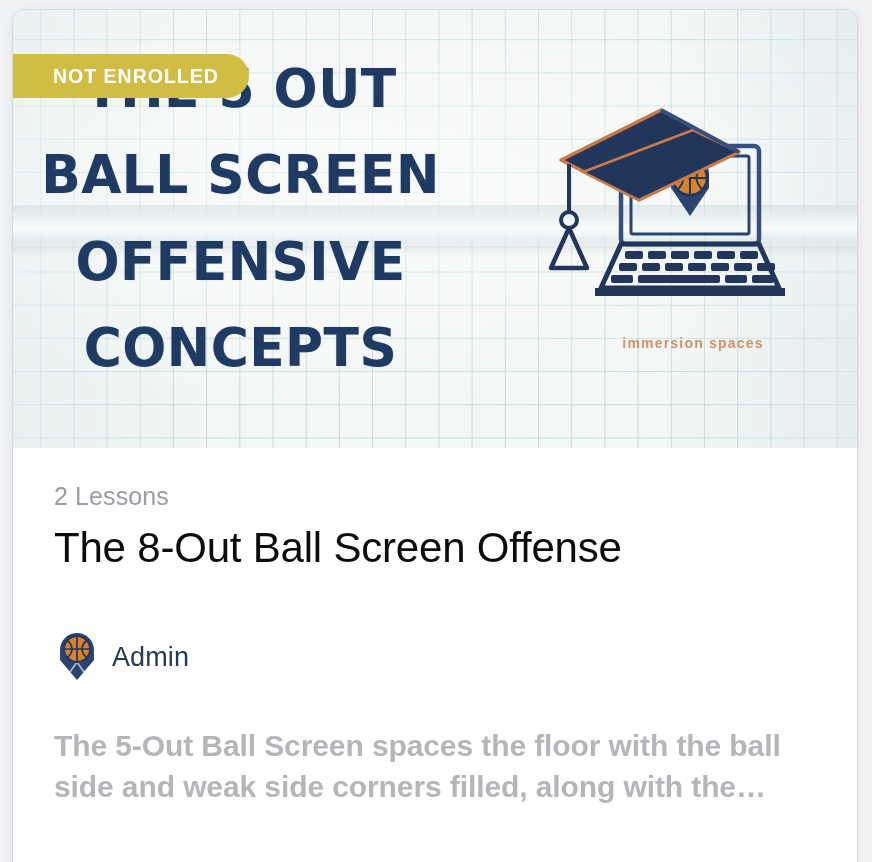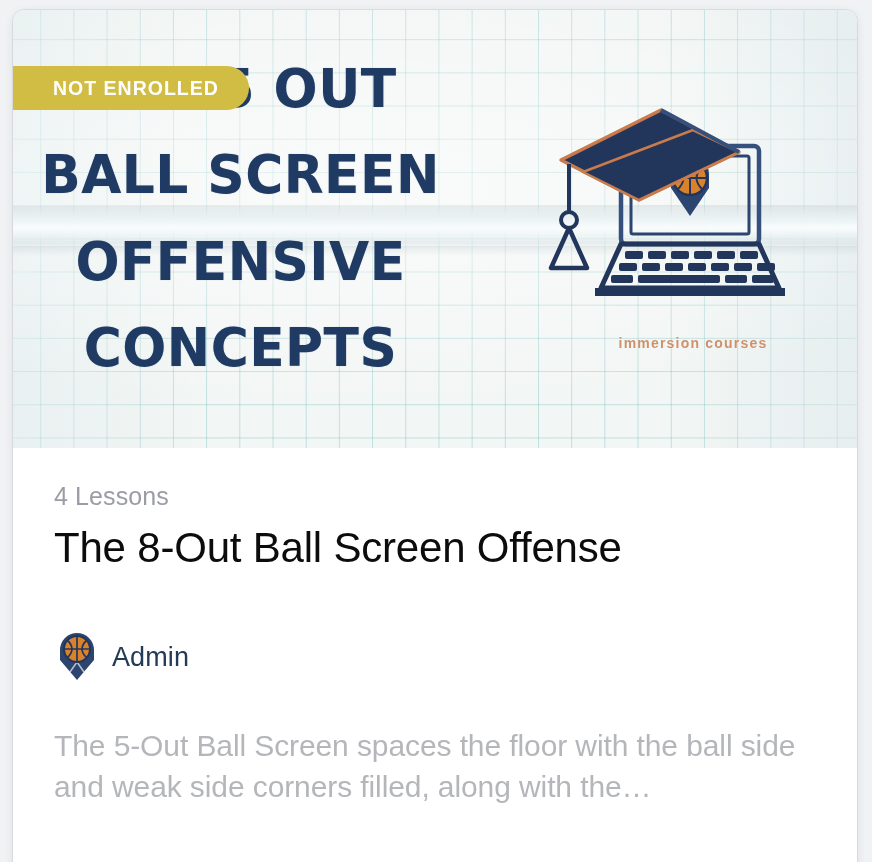--- a/index.html
+++ b/index.html
@@ -92,21 +92,21 @@
     filter: blur(0.45px);
     text-shadow: 0 0 1px rgba(31,58,99,0.35);
   }
   .hero-line { font-size: 54px; display:block; transform: scaleX(0.96); }
   .hero-line + .hero-line { margin-top: 33px; }
 
   
   #enrollment-badge {
     position: absolute;
     left: 0;
-    top: 56px;
+    top: 44px;
     height: 44px;
     padding: 0 30px 0 40px;
     display: flex;
     align-items: center;
     background: #d2bd44;
     border-radius: 0 22px 22px 0;
     color: #ffffff;
     font-size: 19.5px;
     font-weight: 600;
     letter-spacing: 1.0px;
@@ -173,21 +173,21 @@
     color: #243b55;
     font-size: 27px;
     font-weight: 500;
     letter-spacing: 0.1px;
   }
 
   #course-description {
     margin-top: 44px;
     color: #b4b6ba;
     font-size: 30px;
-    font-weight: 400;
+    font-weight: 700;
     line-height: 1.36;
     max-width: 760px;
     letter-spacing: -0.1px;
   }
 </style>
 </head>
 <body>
 
 <div id="course-card">
 
@@ -239,27 +239,27 @@
 
         <path d="M18 72 L118 22 L196 64 L96 112 Z" fill="#22365c" stroke="#c97b4c" stroke-width="3.5" stroke-linejoin="round"></path>
         <path d="M40 84 L96 112 L196 64 L150 42 Z" fill="#22365c" stroke="#c97b4c" stroke-width="2.5" stroke-linejoin="round"></path>
         <path d="M118 22 L196 64" fill="none" stroke="#35507d" stroke-width="4"></path>
 
         <path d="M26 76 L26 126" fill="none" stroke="#22365c" stroke-width="4"></path>
         <circle cx="26" cy="132" r="8" fill="none" stroke="#22365c" stroke-width="4"></circle>
         <path d="M26 140 L8 180 L44 180 Z" fill="none" stroke="#22365c" stroke-width="4.5" stroke-linejoin="round"></path>
       </svg>
     </div>
-    <div id="logo-caption">immersion courses</div>
+    <div id="logo-caption">immersion spaces</div>
 
     <div id="enrollment-badge">NOT ENROLLED</div>
   </div>
 
   <div id="course-body">
-    <div id="lesson-count">4 Lessons</div>
+    <div id="lesson-count">2 Lessons</div>
     <h1 id="course-title">The 8-Out Ball Screen Offense</h1>
 
     <div id="author-row">
       <div id="author-avatar">
         <svg viewBox="0 0 46 50" xmlns="http://www.w3.org/2000/svg">
           <path d="M6 18 a17 17 0 0 1 34 0 v10 L23 48 L6 28 Z" fill="#2b4470"></path>
           <path d="M23 30 L16 40 M23 30 L30 40" stroke="#ffffff" stroke-width="1.6" fill="none" opacity="0.65"></path>
           <circle cx="23" cy="17" r="13" fill="#d9822b" stroke="#22365c" stroke-width="2"></circle>
           <path d="M10 17 h26 M23 4 v26 M13 8 q10 9 0 18 M33 8 q-10 9 0 18" fill="none" stroke="#22365c" stroke-width="1.7"></path>
         </svg>

